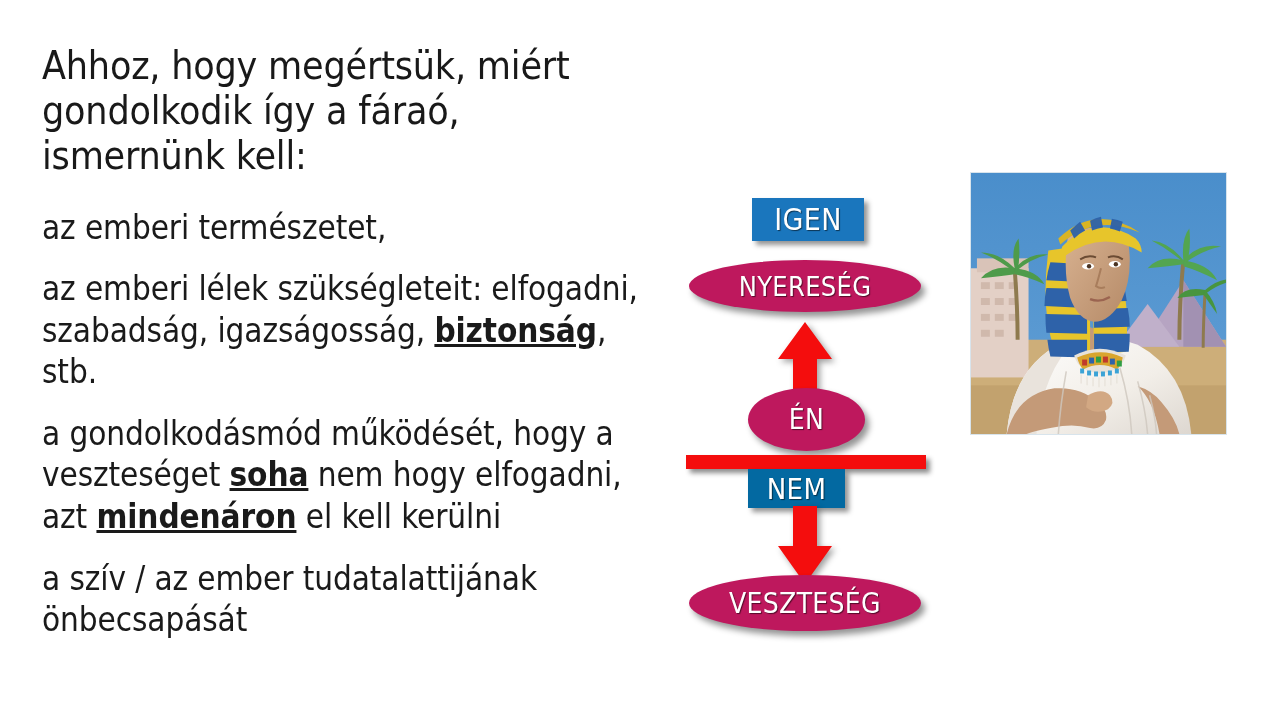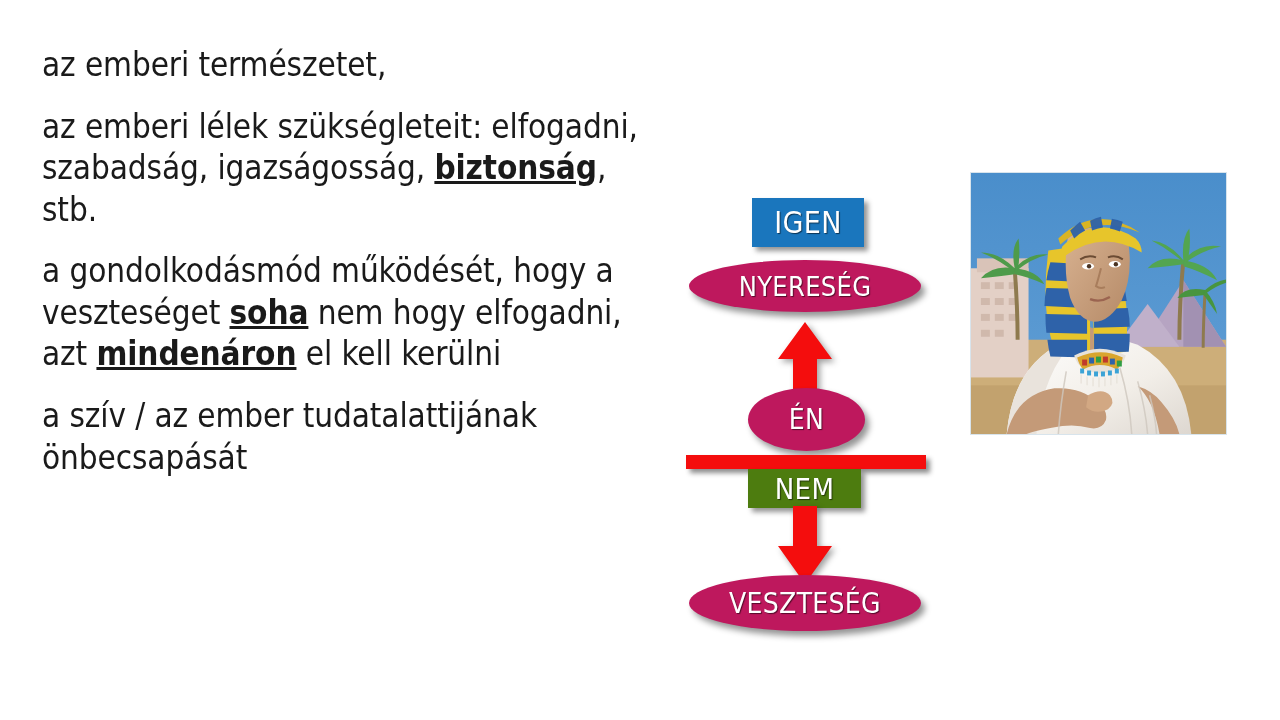--- a/index.html
+++ b/index.html
@@ -48,21 +48,21 @@
     position:absolute;
     display:flex;align-items:center;justify-content:center;
     color:#ffffff;
     font-family:"DejaVu Sans Condensed","Liberation Sans", sans-serif;
     font-weight:400;
     letter-spacing:0.3px;
     text-shadow:1px 1px 1px rgba(0,0,0,0.55);
     white-space:nowrap;
   }
   .box-igen{
-    left:92px;top:28px;width:112px;height:49px;
+    left:92px;top:28px;width:112px;height:43px;
     background:#1a76bd;
     font-size:30px;
     box-shadow:4px 4px 5px rgba(0,0,0,0.42);
   }
   .ellipse{
     background:#be185d;
     border-radius:50%;
     box-shadow:4px 5px 6px rgba(0,0,0,0.42);
   }
   .ell-nyereseg{
@@ -71,22 +71,22 @@
   }
   .ell-en{
     left:88px;top:218px;width:117px;height:63px;
     font-size:28px;
   }
   .ell-veszteseg{
     left:29px;top:405px;width:232px;height:56px;
     font-size:28px;
   }
   .box-nem{
-    left:88px;top:299px;width:113px;height:39px;
-    background:#4d7c0f;
+    left:88px;top:299px;width:97px;height:39px;
+    background:#0369a1;
     font-size:29px;
     box-shadow:4px 4px 5px rgba(0,0,0,0.42);
   }
   .bar{
     position:absolute;
     left:26px;top:285px;width:240px;height:14px;
     background:#f40d0d;
     box-shadow:4px 4px 5px rgba(0,0,0,0.45);
   }
   .arrow{position:absolute;width:78px;}
@@ -104,20 +104,23 @@
   }
   .pharaoh svg{display:block;width:100%;height:100%;}
 </style>
 </head>
 <body>
 
 <div class="slide">
 
   <div class="text-col">
 
+    <h1 class="slide-title">Ahhoz, hogy megértsük, miért
+gondolkodik így a fáraó,
+ismernünk kell:</h1>
 
     <p class="body-para">
       <span>az emberi természetet,</span>
     </p>
 
     <p class="body-para">
       <span>az emberi lélek szükségleteit: elfogadni, szabadság, igazságosság, </span><span class="em-u">biztonság</span><span>, stb.</span>
     </p>
 
     <p class="body-para">

